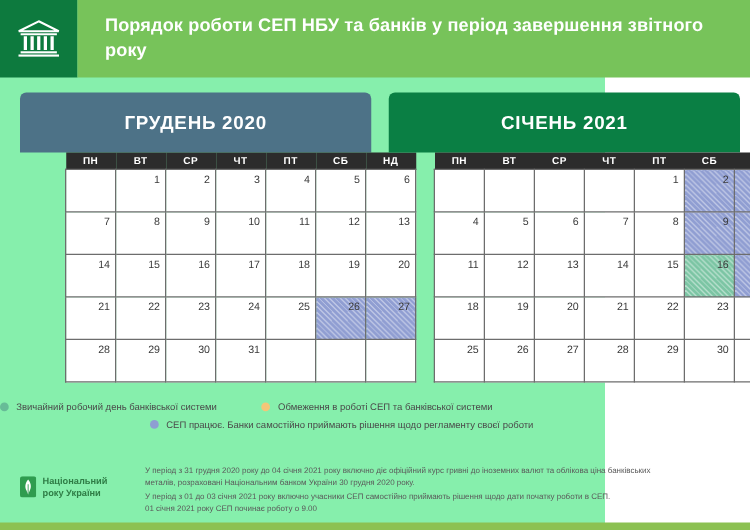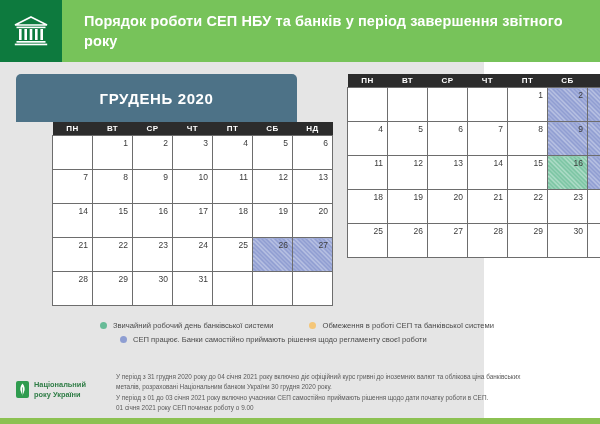--- a/index.html
+++ b/index.html
@@ -3,21 +3,21 @@
 <meta charset="utf-8">
 <title>NBU SEP Calendar</title>
 <style>
   html,body{margin:0;padding:0;}
   body{
     width:600px;height:424px;overflow:hidden;
     background:#ffffff;
     font-family:"Liberation Sans","DejaVu Sans",sans-serif;
     -webkit-font-smoothing:antialiased;
   }
-  .page{position:relative;width:484px;height:424px;background:#e5e5e5;}
+  .page{position:relative;width:484px;height:424px;background:#86efac;}
 
   
   .header{position:absolute;left:0;top:0;width:600px;height:62px;display:flex;}
   .logo-box{width:62px;height:62px;background:#0d7a3e;flex:0 0 62px;
             display:flex;align-items:center;justify-content:center;}
   .logo-box svg{display:block;}
   .title-bar{flex:1;height:62px;background:#77c35a;display:flex;align-items:center;
              padding:0 14px 0 22px;box-sizing:border-box;}
   .title-bar h1{
     margin:0;color:#ffffff;font-size:14.5px;line-height:1.38;font-weight:700;
@@ -70,21 +70,21 @@
   td.purple.we{
     background-image:repeating-linear-gradient(45deg,
         rgba(255,255,255,.42) 0 1px, rgba(255,255,255,0) 1px 3px);
     background-color:#909ed2;
   }
 
   
   .legend{position:absolute;left:0;top:322px;width:600px;}
   .legend-row{display:flex;align-items:flex-start;height:14px;}
   .legend-item{display:flex;align-items:center;}
-  .legend-item.c1{margin-left:100px;}
+  .legend-item.c1{}
   .legend-item.c2{margin-left:36px;}
   .legend-item.c3{margin-left:100px;padding-left:20px;}
   .dot{width:7px;height:7px;border-radius:50%;flex:0 0 7px;margin-right:6px;}
   .dot.green{background:#67bb97;}
   .dot.orange{background:#f4c678;}
   .dot.purple{background:#8e9ed2;}
   .legend-label{font-size:7.6px;color:#4a4a4a;white-space:nowrap;line-height:1;}
 
   
   .footer{position:absolute;left:0;top:372px;width:600px;height:52px;}
@@ -179,20 +179,21 @@
               <td class="orange">31</td>
               <td class="empty"></td>
               <td class="empty"></td>
               <td class="empty"></td>
             </tr>
           </tbody>
       </table>
     </div>
 
     <div class="cal jan">
+      <div class="cal-head">СІЧЕНЬ 2021</div>
       <table class="grid">
         <thead>
             <tr>
               <th>ПН</th>
               <th>ВТ</th>
               <th>СР</th>
               <th>ЧТ</th>
               <th>ПТ</th>
               <th>СБ</th>
               <th>НД</th>

